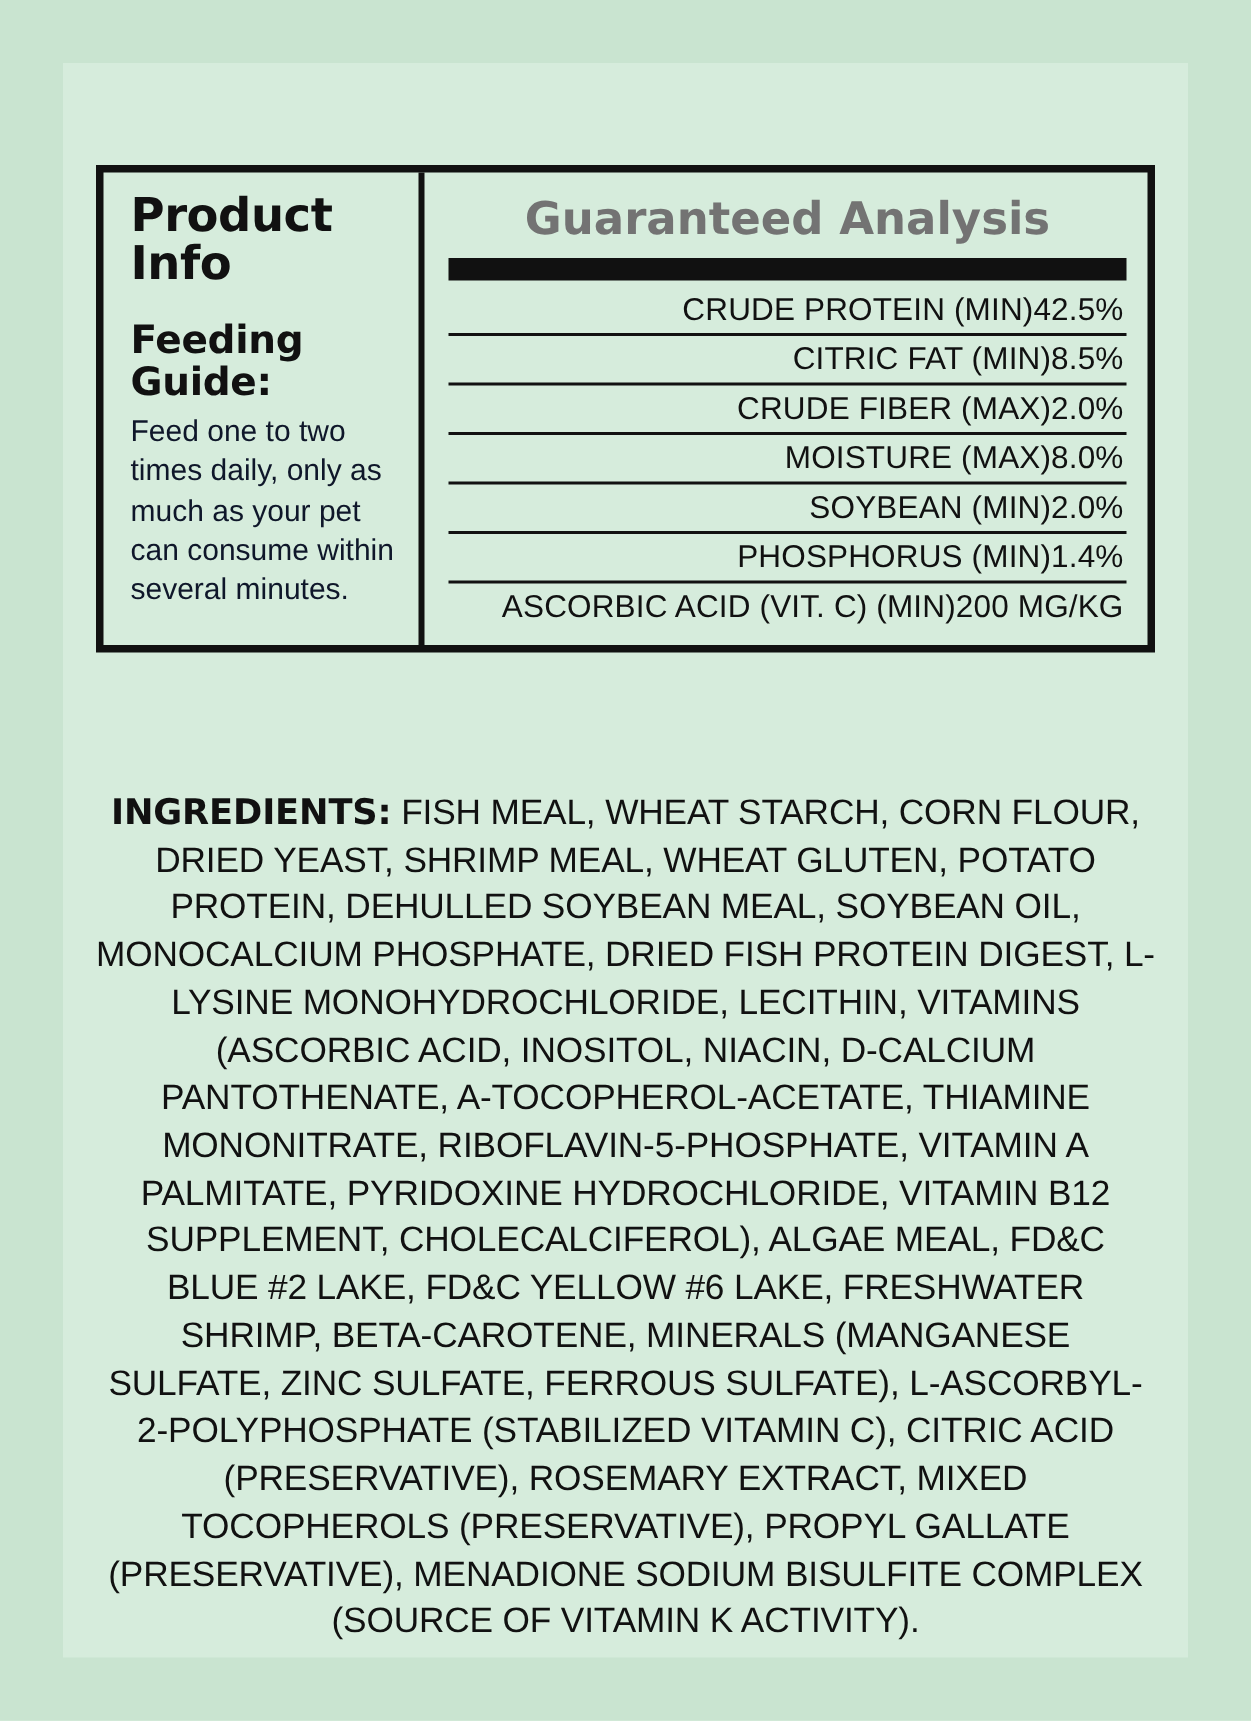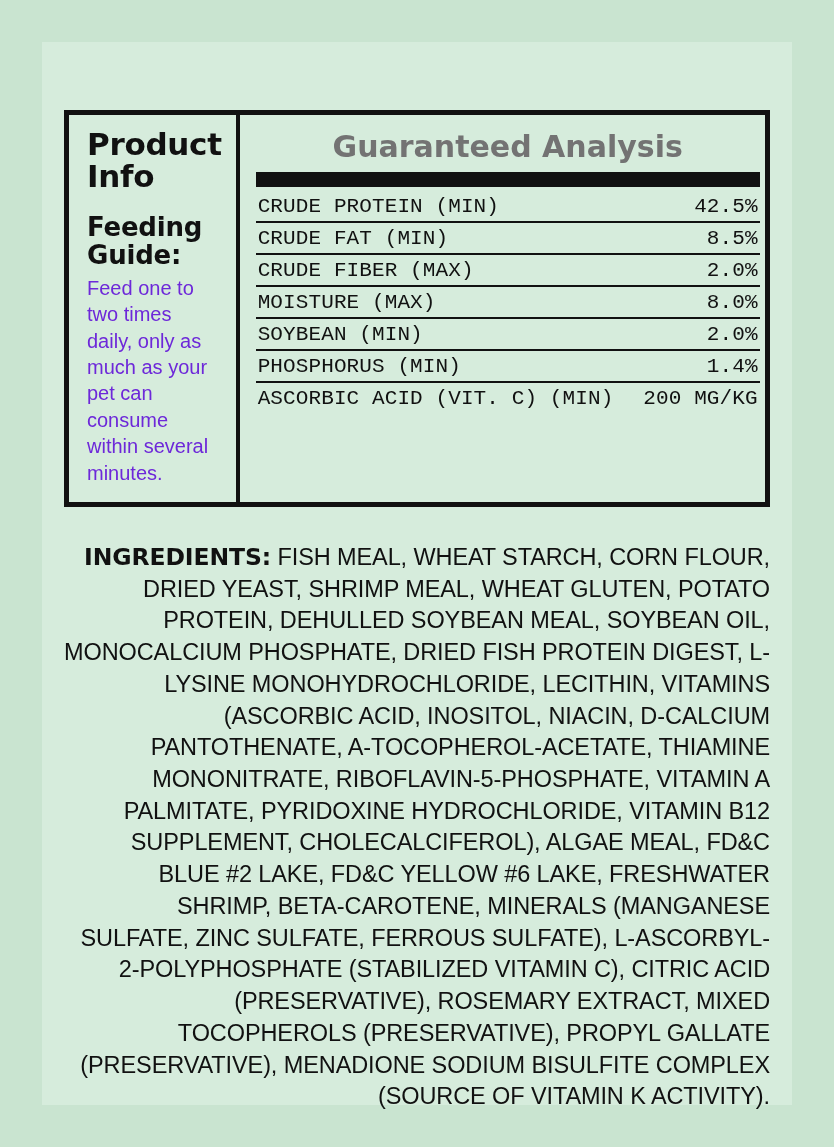--- a/index.html
+++ b/index.html
@@ -54,21 +54,21 @@
     font-size: 26px;
     line-height: 1.05;
     color: #111;
     margin: 0 0 6px 0;
     letter-spacing: -0.2px;
   }
   .feeding-guide-text {
     font-family: "Liberation Sans", sans-serif;
     font-size: 20px;
     line-height: 1.32;
-    color: #6d28d9;
+    color: #0f172a;
     margin: 0;
   }
   .panel-right {
     flex: 1;
     box-sizing: border-box;
     padding: 12px 14px 10px 16px;
   }
   .ga-title {
     font-family: "DejaVu Sans", sans-serif;
     font-weight: bold;
@@ -77,47 +77,46 @@
     color: #737373;
     margin: 2px 0 8px 0;
   }
   .ga-rule {
     height: 15px;
     background: #111;
     margin: 0 0 4px 0;
   }
   .ga-row {
     display: flex;
-    justify-content: space-between;
+    justify-content: flex-end;
     align-items: baseline;
     border-bottom: 2px solid #111;
     padding: 4px 2px 3px 2px;
-    font-family: Liberation Mono, monospace;
+    font-family: Liberation Sans, sans-serif;
     font-size: 21px;
     color: #111;
     letter-spacing: 0.1px;
   }
   .ga-row:last-child {
     border-bottom: none;
-    gap: 30px;
   }
   .ga-name { white-space: nowrap; }
   .ga-value { white-space: nowrap; }
 
   .ingredients {
     position: absolute;
     left: 22px;
-    top: 500px;
+    top: 484px;
     width: 706px;
     font-family: "Liberation Sans", sans-serif;
     font-size: 23.5px;
     line-height: 1.35;
     color: #111;
     letter-spacing: -0.1px;
-    text-align: right;
+    text-align: center;
   }
   .ingredients-heading {
     font-family: "DejaVu Sans", sans-serif;
     font-weight: bold;
     font-size: 23.5px;
   }
 </style>
 </head>
 <body>
 
@@ -133,21 +132,21 @@
 
     <div class="panel-right">
       <div class="ga-title">Guaranteed Analysis</div>
       <div class="ga-rule"></div>
 
       <div class="ga-row">
         <span class="ga-name">CRUDE PROTEIN (MIN)</span>
         <span class="ga-value">42.5%</span>
       </div>
       <div class="ga-row">
-        <span class="ga-name">CRUDE FAT (MIN)</span>
+        <span class="ga-name">CITRIC FAT (MIN)</span>
         <span class="ga-value">8.5%</span>
       </div>
       <div class="ga-row">
         <span class="ga-name">CRUDE FIBER (MAX)</span>
         <span class="ga-value">2.0%</span>
       </div>
       <div class="ga-row">
         <span class="ga-name">MOISTURE (MAX)</span>
         <span class="ga-value">8.0%</span>
       </div>

